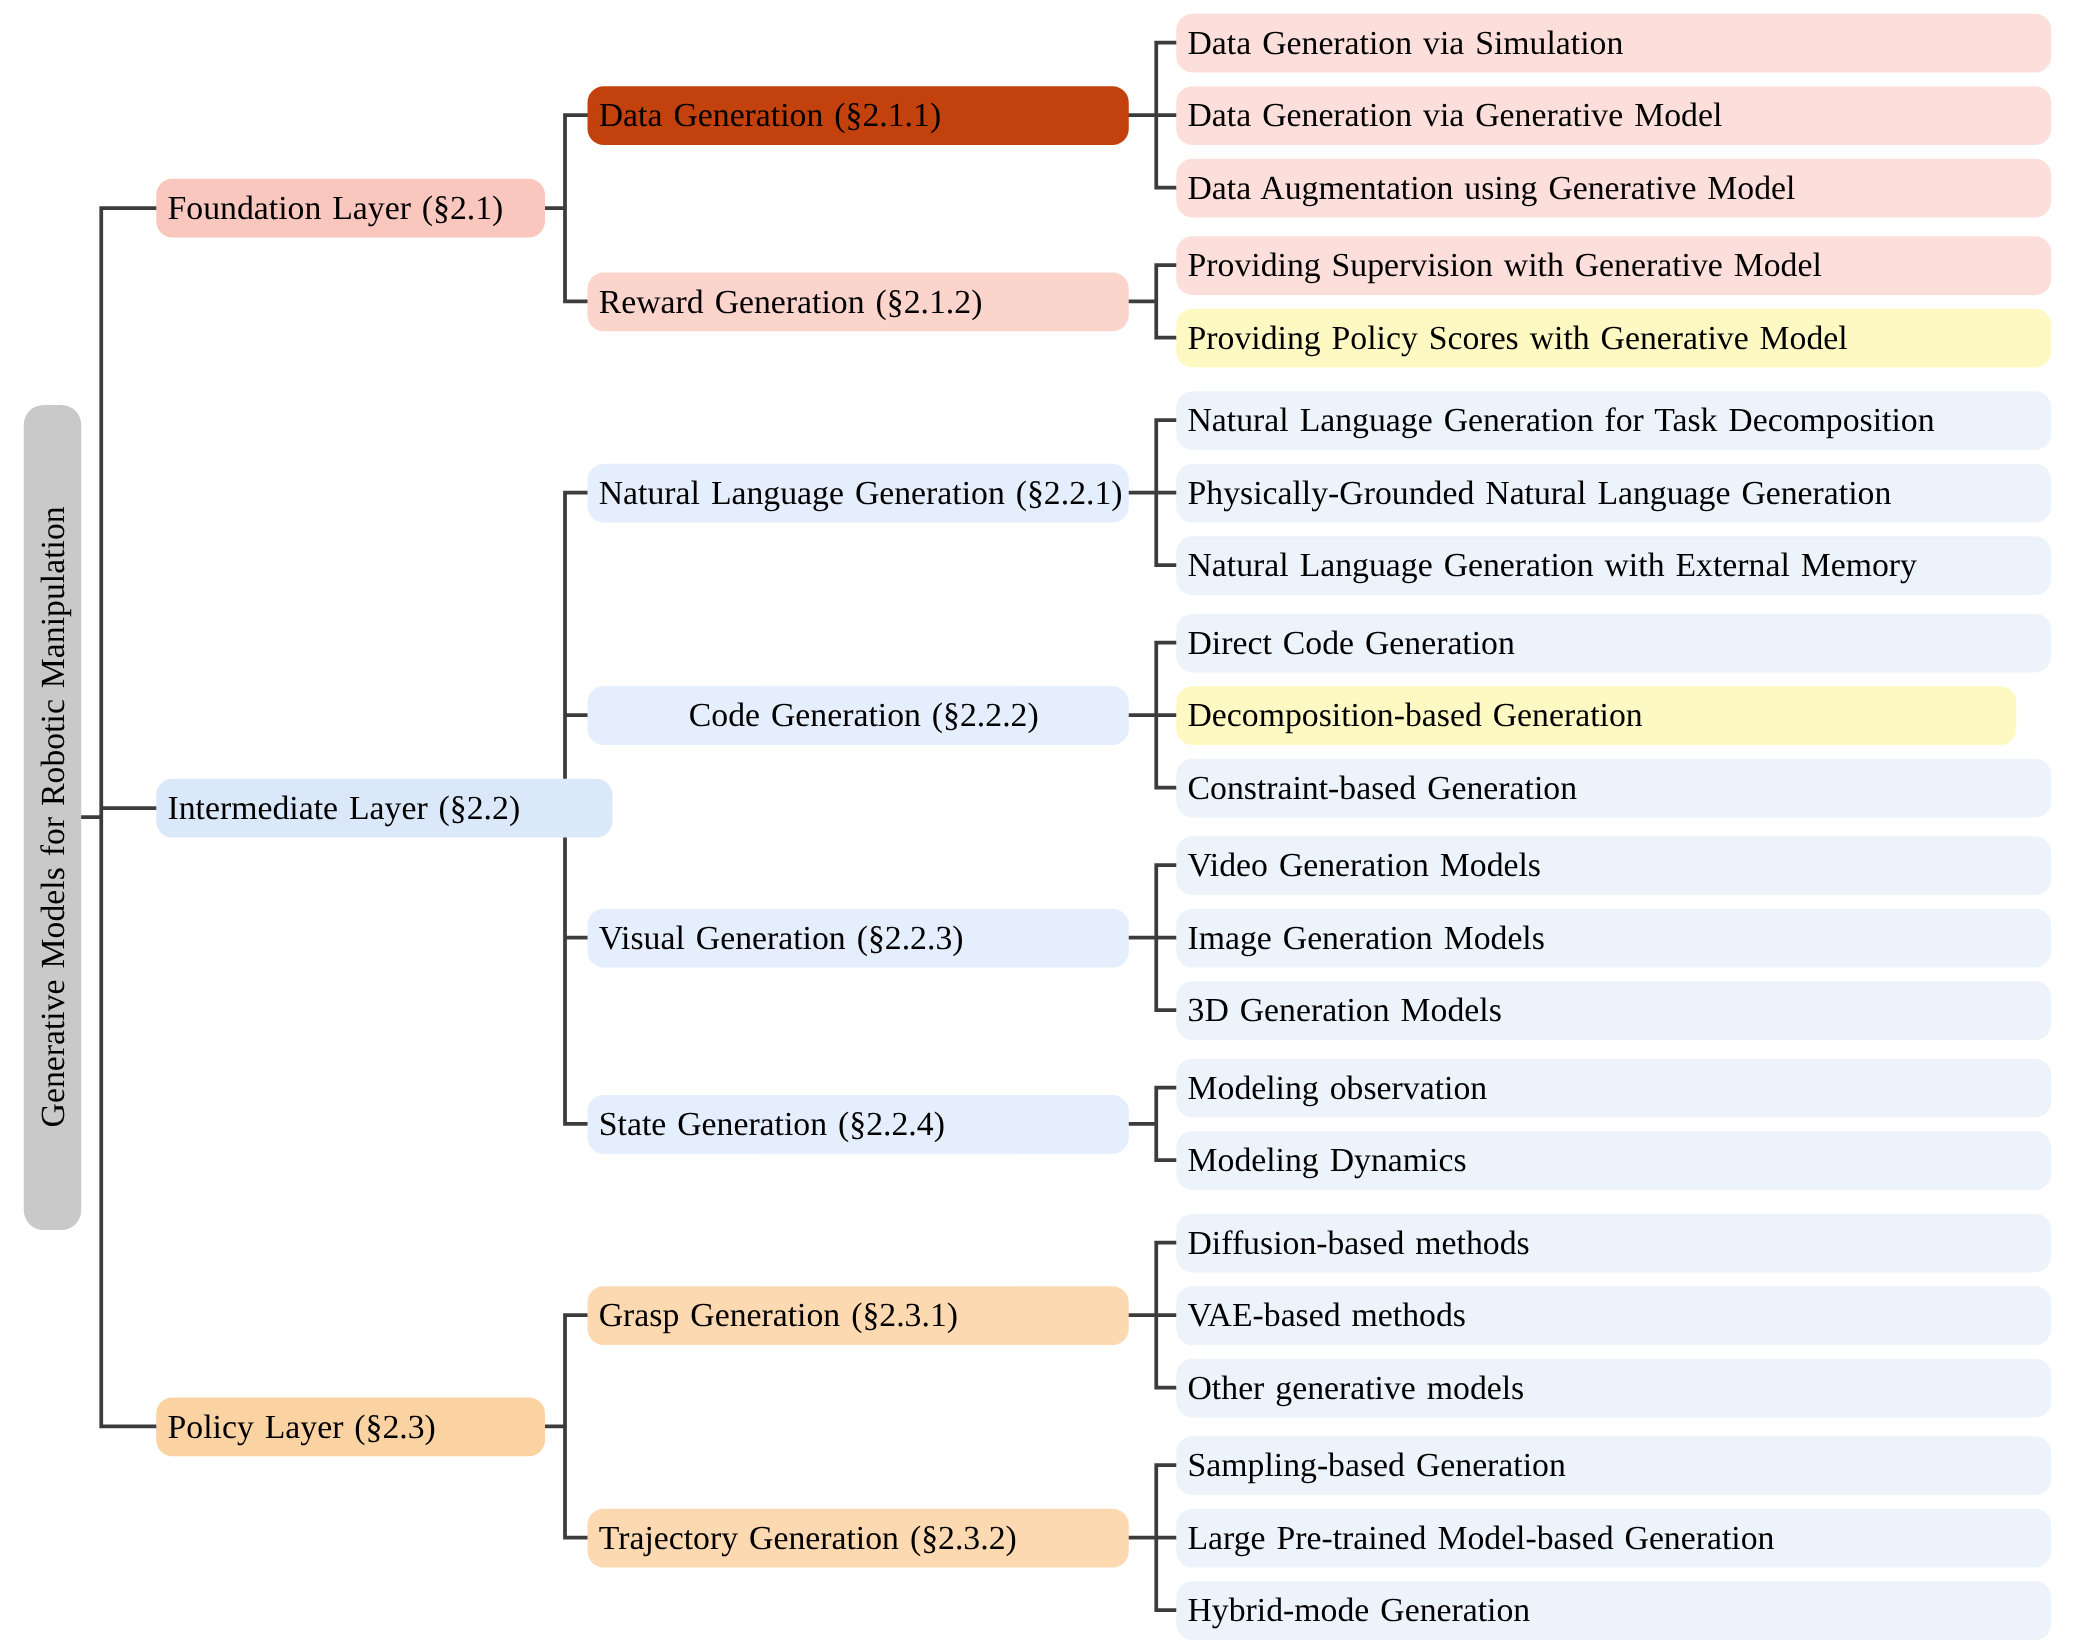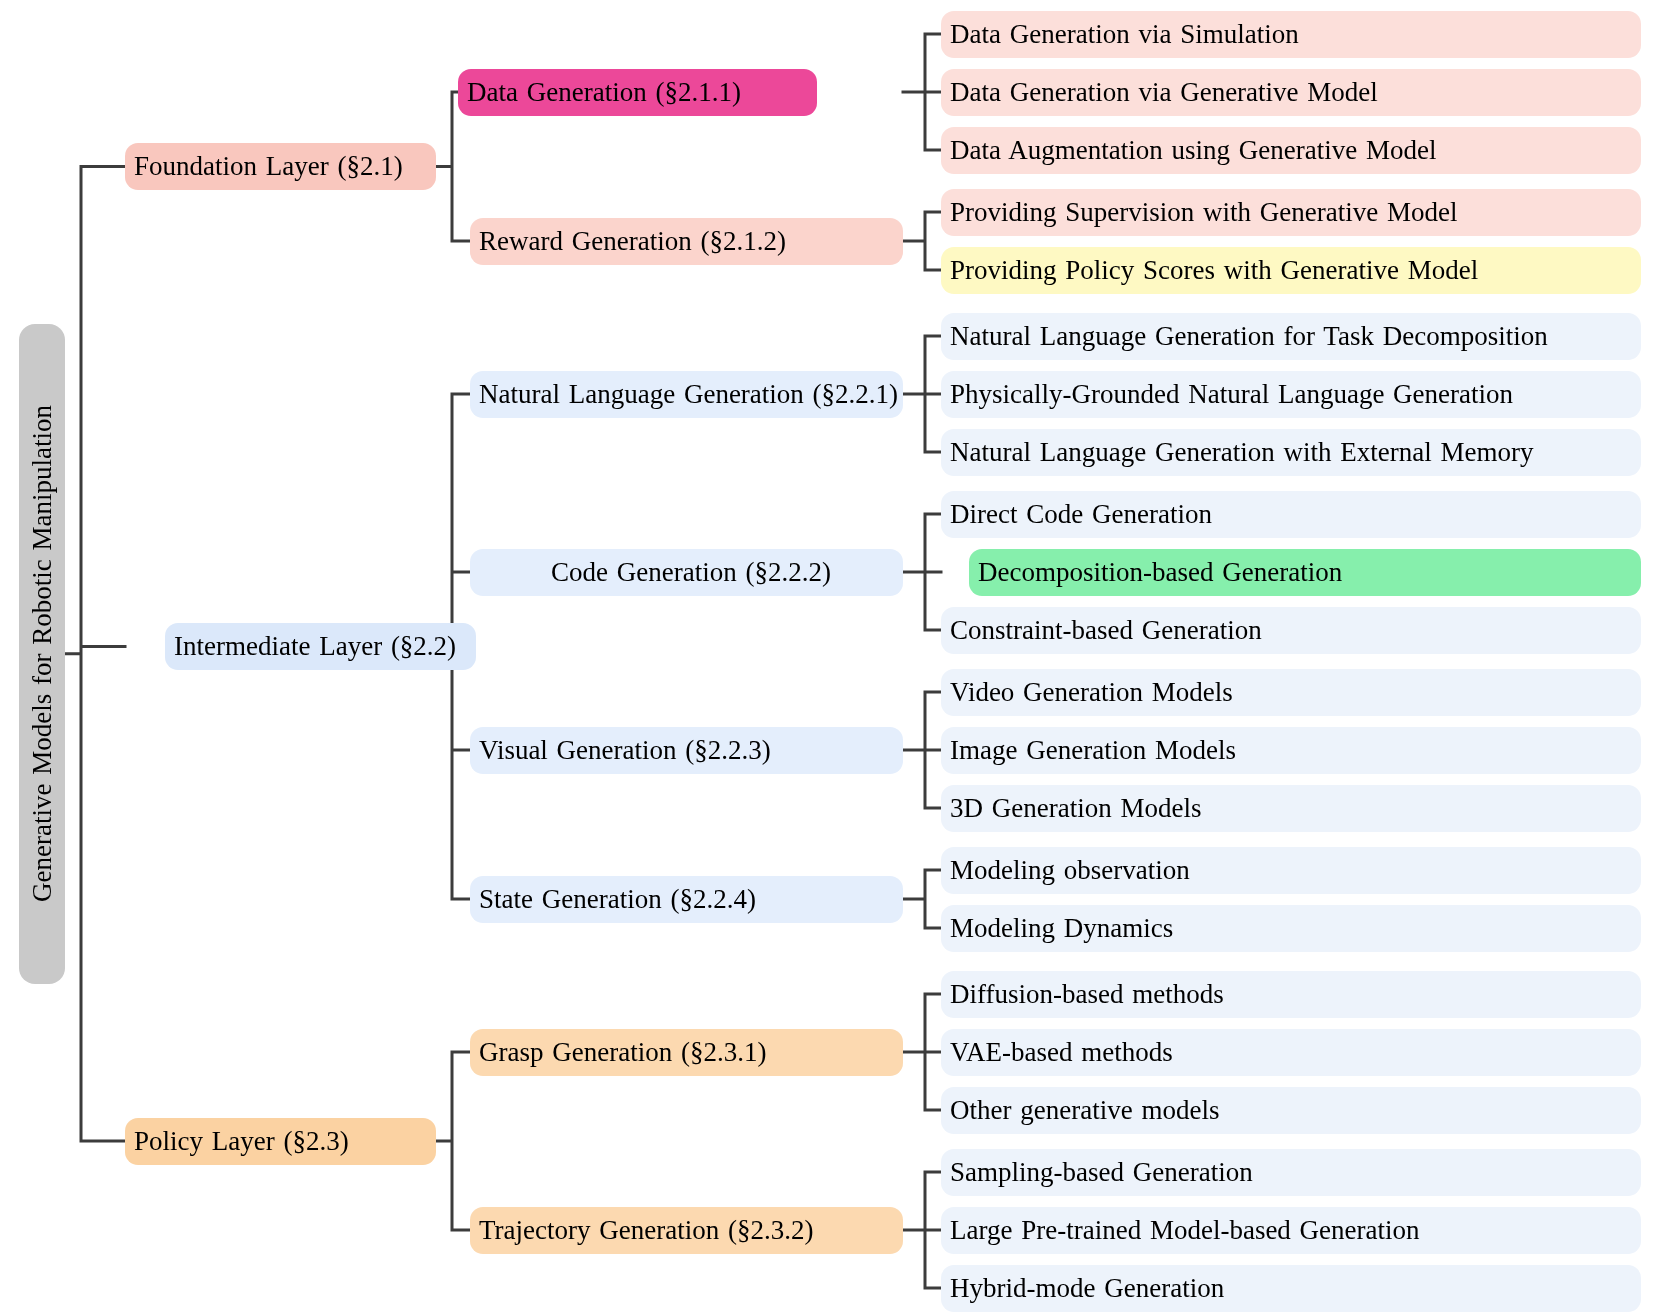--- a/index.html
+++ b/index.html
@@ -40,63 +40,63 @@
 <div class="canvas" id="canvas">
     <svg class="connectors" width="1661" height="1313">
       <path d="M 65 653.75 H 81 M 81 166.5 V 1141 M 81 166.5 H 125 M 436 166.5 H 452 M 452 92 V 241 M 452 92 H 470 M 903 92 H 925 M 925 34 V 150 M 925 34 H 941 M 925 92 H 941 M 925 150 H 941 M 452 241 H 470 M 903 241 H 925 M 925 212 V 270 M 925 212 H 941 M 925 270 H 941 M 81 646.5 H 125 M 436 646.5 H 452 M 452 394 V 899 M 452 394 H 470 M 903 394 H 925 M 925 336 V 452 M 925 336 H 941 M 925 394 H 941 M 925 452 H 941 M 452 572 H 470 M 903 572 H 925 M 925 514 V 630 M 925 514 H 941 M 925 572 H 941 M 925 630 H 941 M 452 750 H 470 M 903 750 H 925 M 925 692 V 808 M 925 692 H 941 M 925 750 H 941 M 925 808 H 941 M 452 899 H 470 M 903 899 H 925 M 925 870 V 928 M 925 870 H 941 M 925 928 H 941 M 81 1141 H 125 M 436 1141 H 452 M 452 1052 V 1230 M 452 1052 H 470 M 903 1052 H 925 M 925 994 V 1110 M 925 994 H 941 M 925 1052 H 941 M 925 1110 H 941 M 452 1230 H 470 M 903 1230 H 925 M 925 1172 V 1288 M 925 1172 H 941 M 925 1230 H 941 M 925 1288 H 941" fill="none" stroke="#3c3c3c" stroke-width="3" stroke-linecap="square"></path>
     </svg>
     <div class="node root-node" style="left: 19px; top: 323.75px; width: 46px; height: 660px; background: rgb(201, 201, 201);">
       <span class="vlabel">Generative Models for Robotic Manipulation</span>
     </div>
     <div class="node" style="left: 125px; top: 143px; width: 311px; height: 47px; background: rgb(249, 199, 190);">
       <span>Foundation Layer (§2.1)</span>
     </div>
-    <div class="node" style="left: 458px; top: 68.5px; width: 359px; height: 47px; background: #ec4899;">
+    <div class="node" style="left: 470px; top: 68.5px; width: 433px; height: 47px; background: #c2410c;">
       <span>Data Generation (§2.1.1)</span>
     </div>
     <div class="node" style="left: 941px; top: 10.5px; width: 700px; height: 47px; background: rgb(252, 223, 218);">
       <span>Data Generation via Simulation</span>
     </div>
     <div class="node" style="left: 941px; top: 68.5px; width: 700px; height: 47px; background: rgb(252, 223, 218); text-align: right;">
       <span>Data Generation via Generative Model</span>
     </div>
     <div class="node" style="left: 941px; top: 126.5px; width: 700px; height: 47px; background: rgb(252, 223, 218);">
       <span>Data Augmentation using Generative Model</span>
     </div>
     <div class="node" style="left: 470px; top: 217.5px; width: 433px; height: 47px; background: rgb(251, 212, 204);">
       <span>Reward Generation (§2.1.2)</span>
     </div>
     <div class="node" style="left: 941px; top: 188.5px; width: 700px; height: 47px; background: rgb(252, 223, 218);">
       <span>Providing Supervision with Generative Model</span>
     </div>
     <div class="node" style="left: 941px; top: 246.5px; width: 700px; height: 47px; background: #fef9c3;">
       <span>Providing Policy Scores with Generative Model</span>
     </div>
-    <div class="node" style="left: 125px; top: 623px; width: 311px; height: 47px; background: rgb(219, 232, 250); margin-left: 40px;">
+    <div class="node" style="left: 125px; top: 623px; width: 365px; height: 47px; background: rgb(219, 232, 250);">
       <span>Intermediate Layer (§2.2)</span>
     </div>
     <div class="node" style="left: 470px; top: 370.5px; width: 433px; height: 47px; background: rgb(228, 238, 252);">
       <span>Natural Language Generation (§2.2.1)</span>
     </div>
     <div class="node" style="left: 941px; top: 312.5px; width: 700px; height: 47px; background: rgb(237, 243, 251);">
       <span>Natural Language Generation for Task Decomposition</span>
     </div>
     <div class="node" style="left: 941px; top: 370.5px; width: 700px; height: 47px; background: rgb(237, 243, 251);">
       <span>Physically-Grounded Natural Language Generation</span>
     </div>
     <div class="node" style="left: 941px; top: 428.5px; width: 700px; height: 47px; background: rgb(237, 243, 251);">
       <span>Natural Language Generation with External Memory</span>
     </div>
     <div class="node" style="left: 470px; top: 548.5px; width: 433px; height: 47px; background: rgb(228, 238, 252); justify-content: center;">
       <span>Code Generation (§2.2.2)</span>
     </div>
     <div class="node" style="left: 941px; top: 490.5px; width: 700px; height: 47px; background: rgb(237, 243, 251);">
       <span>Direct Code Generation</span>
     </div>
-    <div class="node" style="left: 941px; top: 548.5px; width: 672px; height: 47px; background: #86efac; margin-left: 28px;">
+    <div class="node" style="left: 941px; top: 548.5px; width: 672px; height: 47px; background: #fef9c3;">
       <span>Decomposition-based Generation</span>
     </div>
     <div class="node" style="left: 941px; top: 606.5px; width: 700px; height: 47px; background: rgb(237, 243, 251);">
       <span>Constraint-based Generation</span>
     </div>
     <div class="node" style="left: 470px; top: 726.5px; width: 433px; height: 47px; background: rgb(228, 238, 252);">
       <span>Visual Generation (§2.2.3)</span>
     </div>
     <div class="node" style="left: 941px; top: 668.5px; width: 700px; height: 47px; background: rgb(237, 243, 251);">
       <span>Video Generation Models</span>

